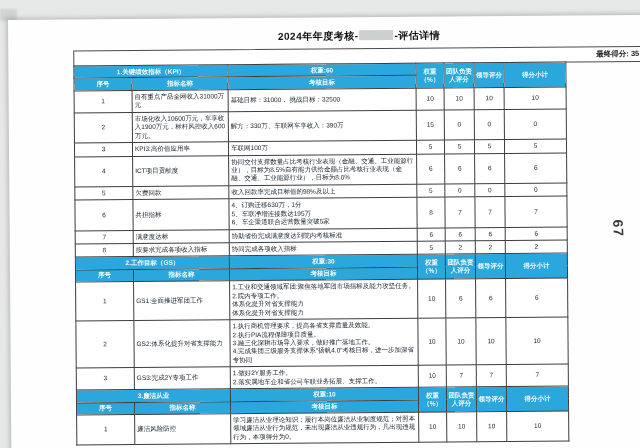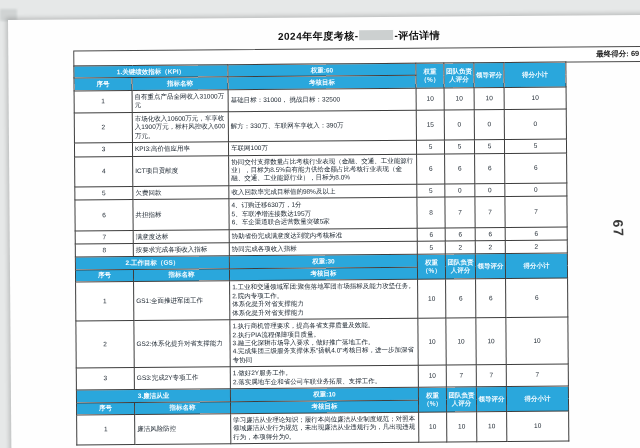--- a/index.html
+++ b/index.html
@@ -61,21 +61,21 @@
 
 <div class="corner-smudge"></div>
 
 <div class="page">
 
   <div class="doc-title">
     <span>2024年年度考核-</span><span class="redact-title"></span><span>-评估详情</span>
   </div>
 
   <div class="score-bar">
-    <span>最终得分: 69</span>
+    <span>最终得分: 35</span>
   </div>
 
   <table class="assess">
     <colgroup>
       <col style="width:58px">
         <col style="width:96px">
         <col style="width:188px">
       <col style="width:28px">
         <col style="width:30px">
         <col style="width:30px">

